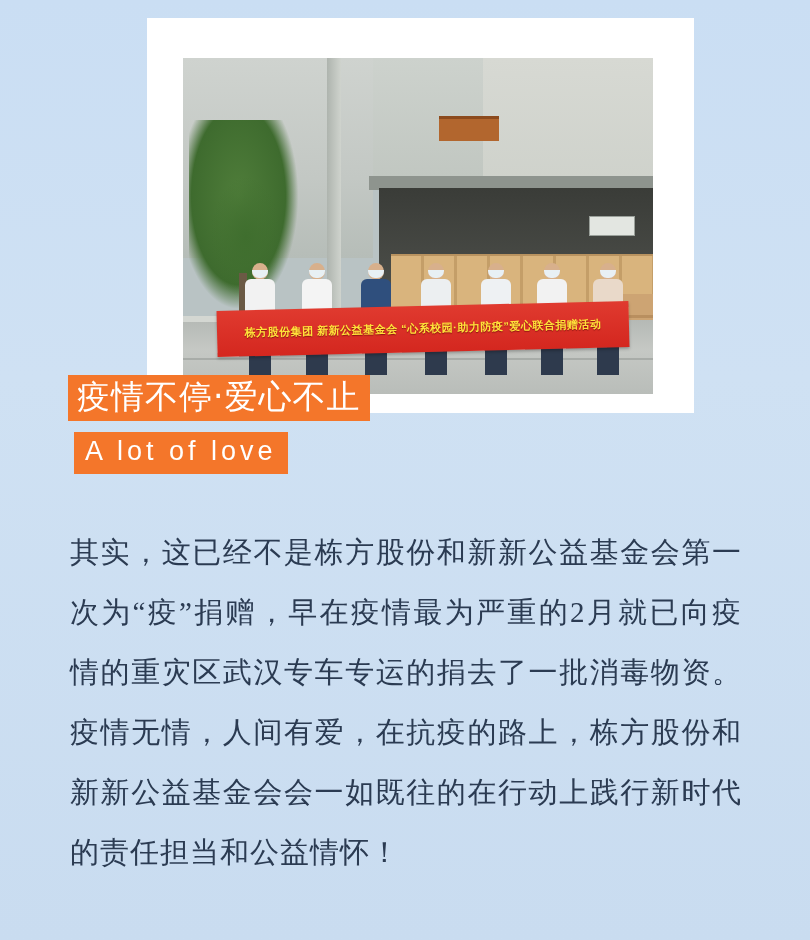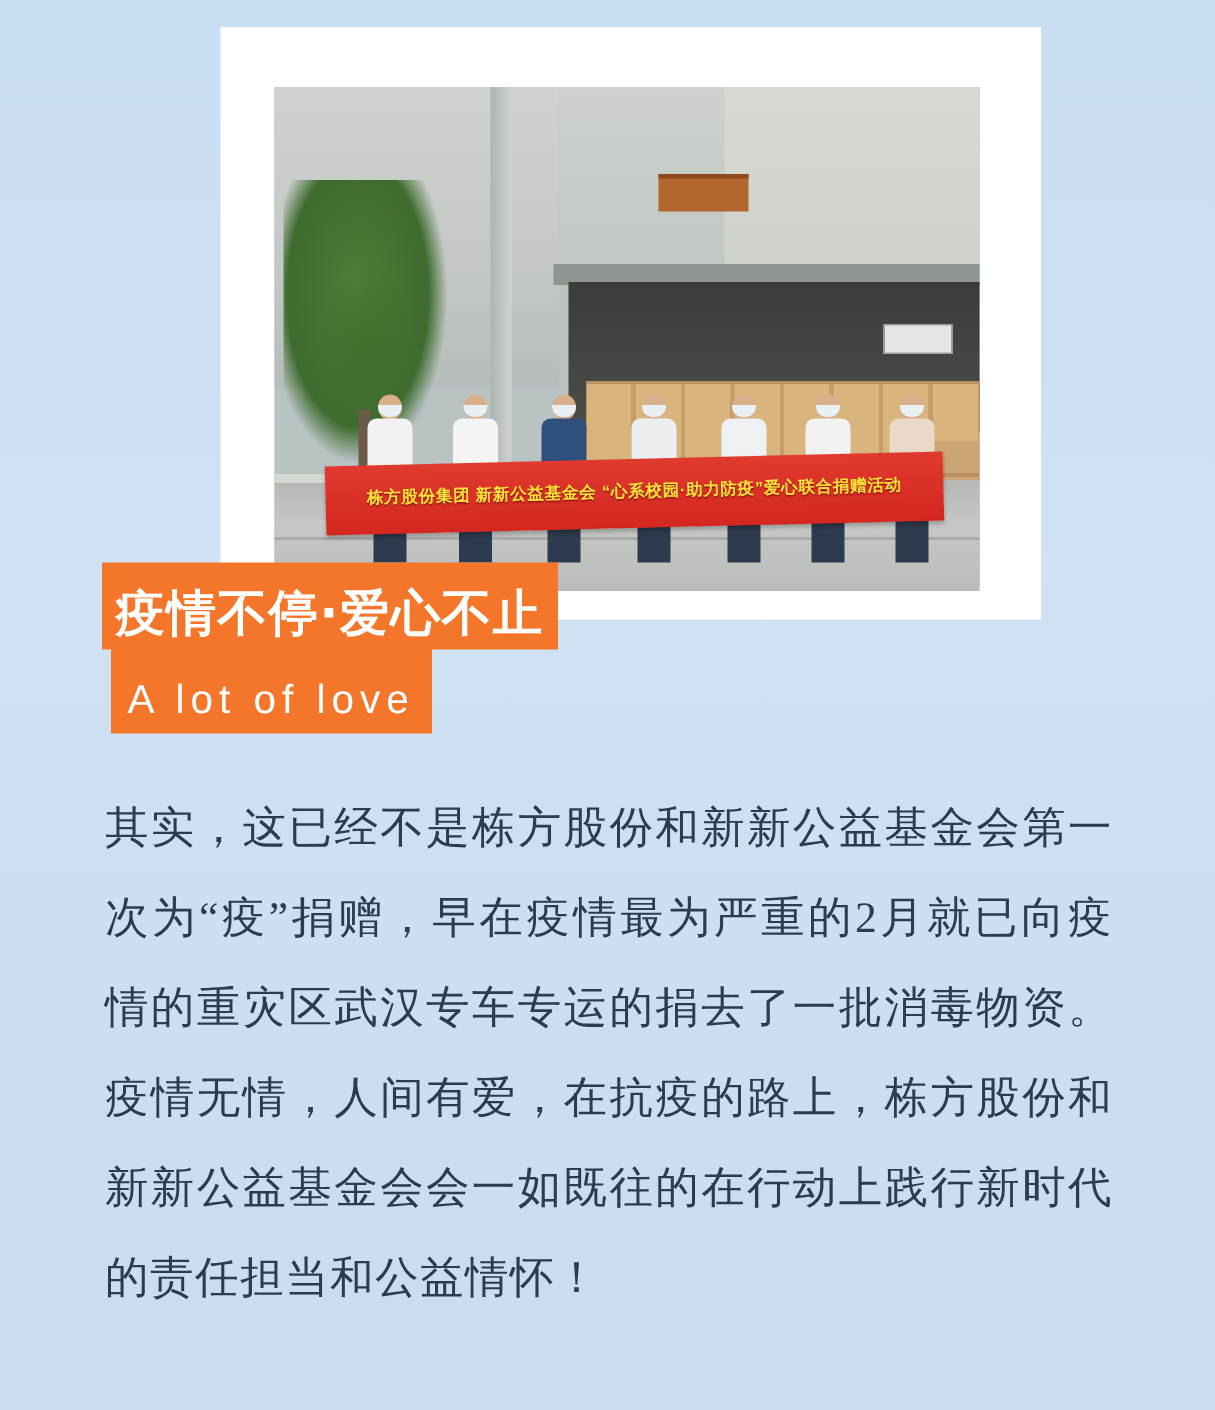--- a/index.html
+++ b/index.html
@@ -174,35 +174,35 @@
   }
 
   
   .head-cn {
     position: absolute;
     left: 68px;
     top: 375px;
     background: #f4762a;
     color: #ffffff;
     font-size: 33px;
-    font-weight: bold;
+    font-weight: normal;
     letter-spacing: 1px;
-    padding: 16px 9px 6px 9px;
+    padding: 4px 9px 6px 9px;
     line-height: 1.08;
     font-family: "DejaVu Sans", "Liberation Sans", sans-serif;
   }
   .head-en {
     position: absolute;
     left: 74px;
     top: 432px;
     background: #f4762a;
     color: #ffffff;
     font-size: 27px;
     letter-spacing: 4px;
-    padding: 20px 11px 7px 11px;
+    padding: 5px 11px 7px 11px;
     line-height: 1.1;
     font-family: "Liberation Sans", sans-serif;
   }
 
   
   .body-text {
     position: absolute;
     left: 70px;
     top: 522px;
     width: 672px;

